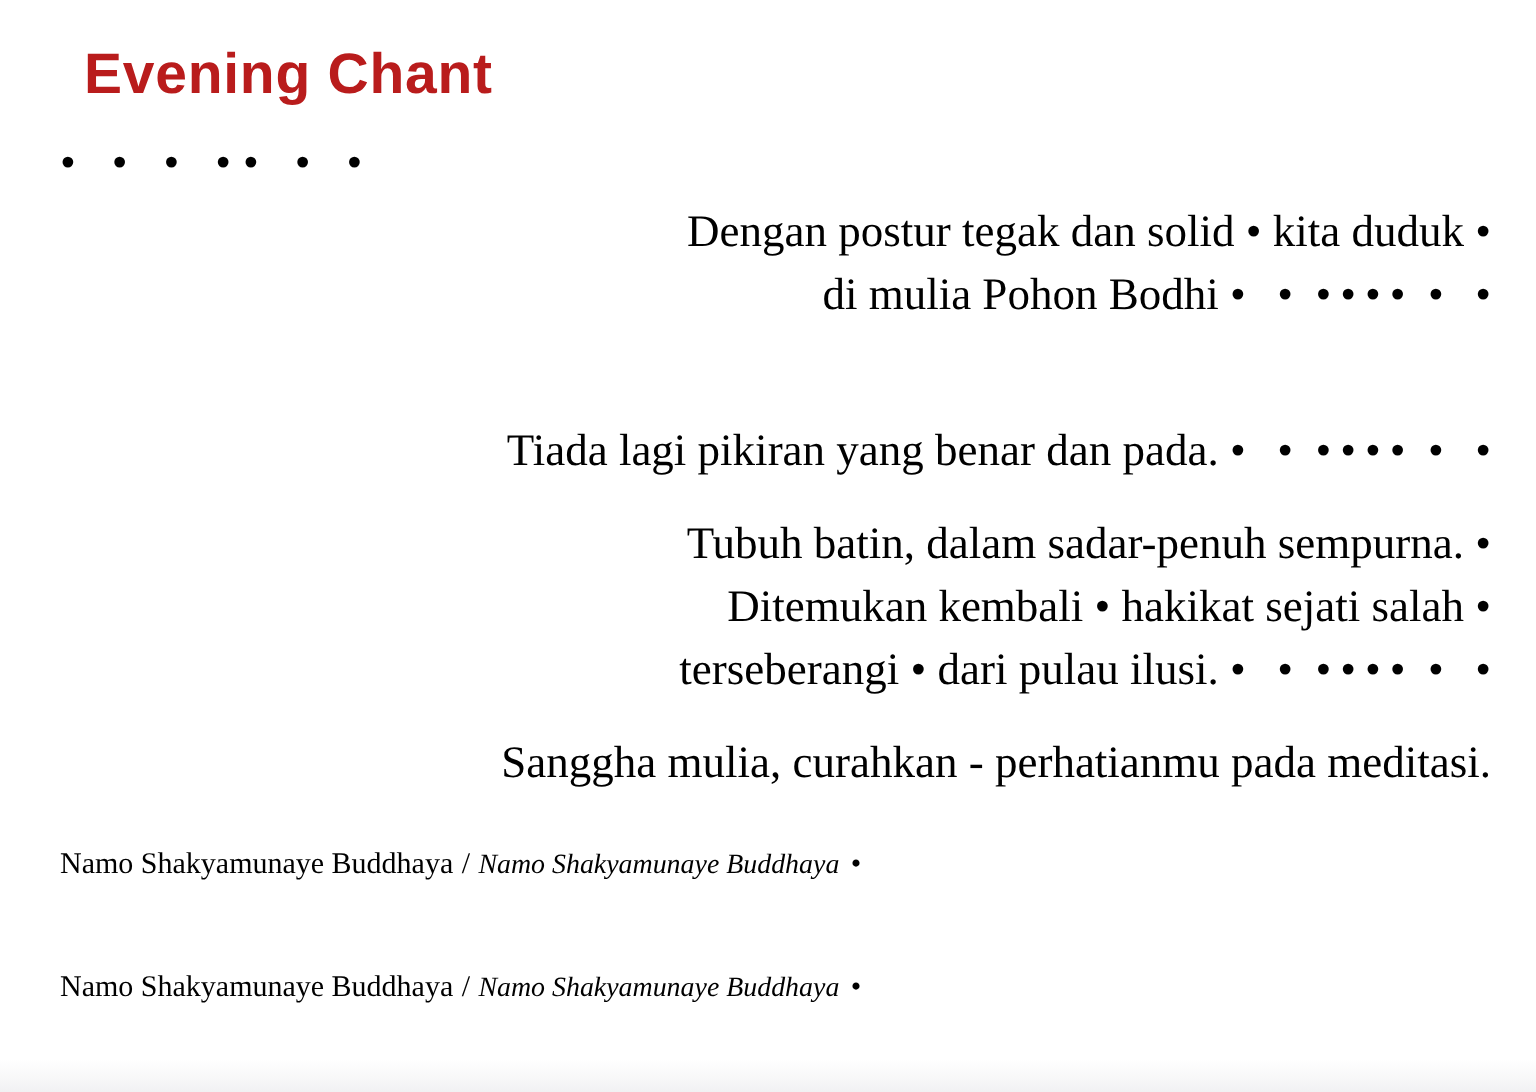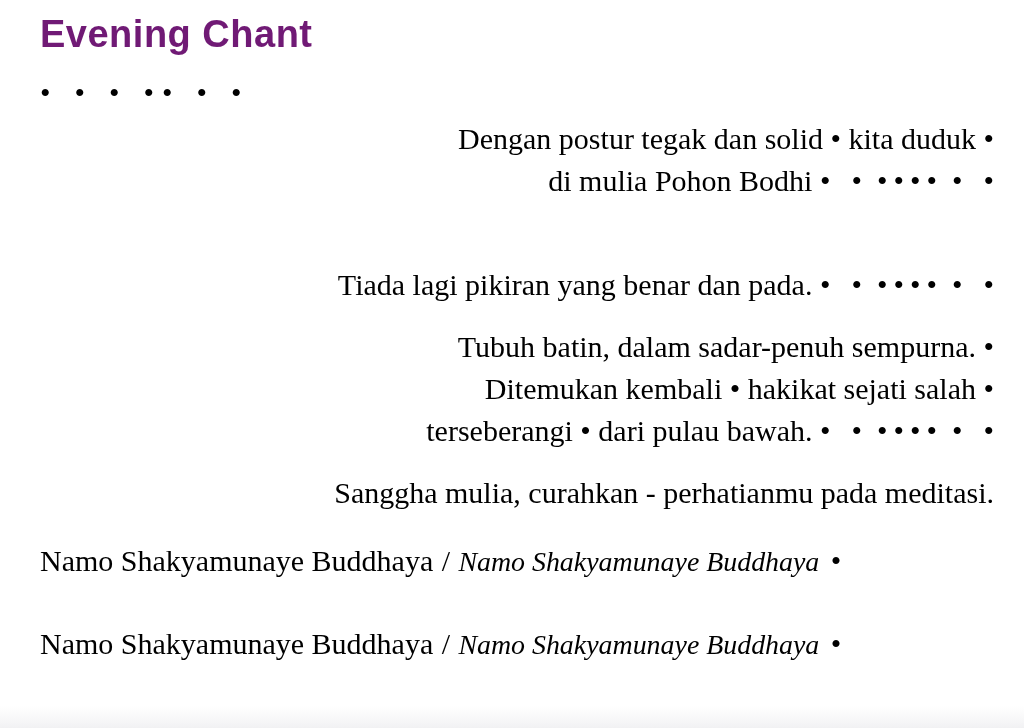--- a/index.html
+++ b/index.html
@@ -13,27 +13,27 @@
     height: 728px;
     background: #ffffff;
     color: #000000;
     overflow: hidden;
     font-family: "Liberation Serif", serif;
   }
   .content {
     padding: 12px 30px 0 40px;
   }
   h1.chant-title {
-    margin: 0;
+    margin: 16px;
     font-family: "Liberation Sans", sans-serif;
     font-weight: bold;
     font-size: 38px;
     line-height: 44px;
     letter-spacing: 0.5px;
-    color: #701a75;
+    color: #b91c1c;
   }
   .bullet-row {
     margin-top: 16px;
     font-size: 30px;
     line-height: 42px;
     letter-spacing: 1px;
     white-space: pre-wrap;
   }
   .stanza {
     margin: 20px 0 0 0;
@@ -42,21 +42,21 @@
     text-align: right;
   }
   .stanza.first {
     margin-top: 4px;
   }
   .chant-line {
     white-space: pre-wrap;
   }
   .refrain {
     margin: 26px 0 0 0;
-    font-size: 30px;
+    font-size: 20px;
     line-height: 41px;
   }
   .refrain-separator {
     padding: 0 0.28em;
   }
   .refrain-italic {
     font-style: italic;
     font-size: 0.93em;
   }
   .refrain-bullets {
@@ -89,21 +89,21 @@
     </p>
 
     <p class="stanza">
       <br>
       <span class="chant-line">Tiada lagi pikiran yang benar dan pada. •  • • • • • •  •</span>
     </p>
 
     <p class="stanza">
       <span class="chant-line">Tubuh batin, dalam sadar-penuh sempurna. •</span><br>
       <span class="chant-line">Ditemukan kembali • hakikat sejati salah •</span><br>
-      <span class="chant-line">terseberangi • dari pulau bawah. •  • • • • • •  •</span>
+      <span class="chant-line">terseberangi • dari pulau ilusi. •  • • • • • •  •</span>
     </p>
 
     <p class="stanza">
       <span class="chant-line">Sanggha mulia, curahkan - perhatianmu pada meditasi.</span>
     </p>
 
     <p class="refrain">
       <span><span class="refrain-roman">Namo Shakyamunaye Buddhaya</span><span class="refrain-separator">/</span><span class="refrain-italic">Namo Shakyamunaye Buddhaya</span><span class="refrain-bullets">•</span></span><br>
       <br>
       <span><span class="refrain-roman">Namo Shakyamunaye Buddhaya</span><span class="refrain-separator">/</span><span class="refrain-italic">Namo Shakyamunaye Buddhaya</span><span class="refrain-bullets">•</span></span>

